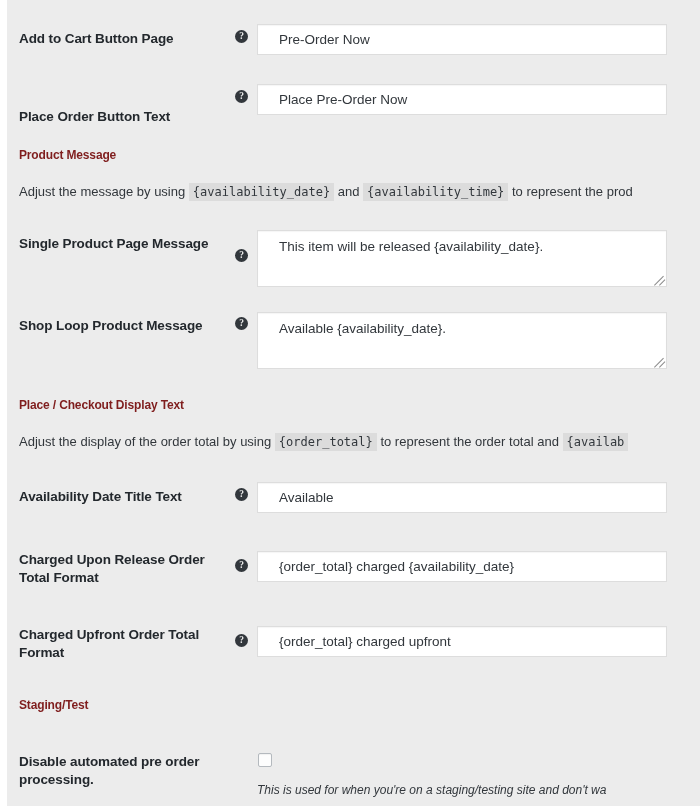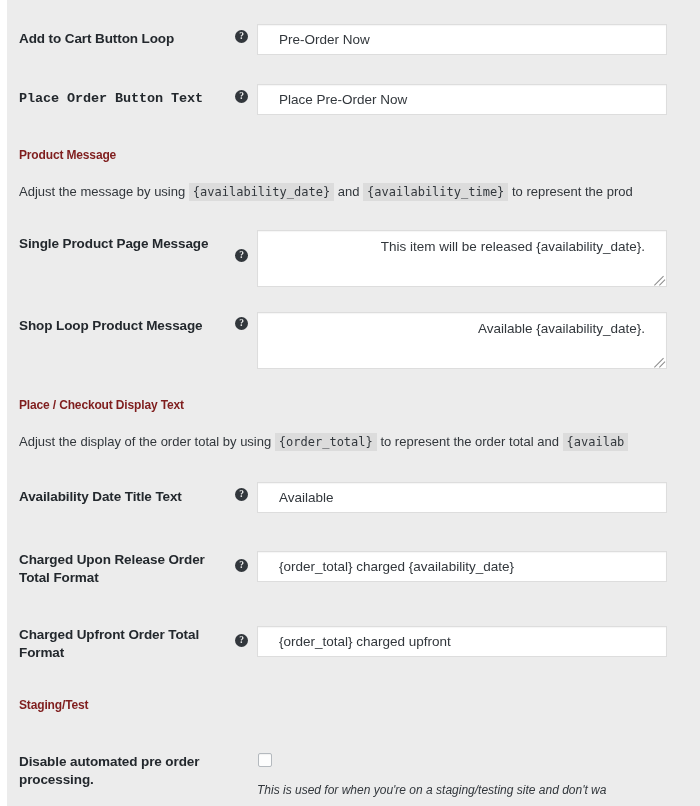--- a/index.html
+++ b/index.html
@@ -86,21 +86,20 @@
   .field.text {
     height: 31px;
     line-height: 19px;
   }
 
   .field.area {
     height: 57px;
     line-height: 19px;
     resize: none;
     overflow: hidden;
-    text-align: right;
   }
 
   
   .grip {
     position: absolute;
     width: 12px;
     height: 12px;
     pointer-events: none;
   }
   .grip::before,
@@ -174,27 +173,27 @@
     white-space: nowrap;
   }
 </style>
 </head>
 <body>
 
 <div id="page">
   <div class="panel">
 
     <div class="row" style="top:24px;">
-      <div class="label" style="top:6px;">Add to Cart Button Loop</div>
+      <div class="label" style="top:6px;">Add to Cart Button Page</div>
       <div class="help-icon" style="top:6px;">?</div>
       <input class="field text" type="text" style="top: 0px;" value="Pre-Order Now">
     </div>
 
     <div class="row" style="top:84px;">
-      <div class="label" style="top:6px;font-family:Liberation Mono, monospace;">Place Order Button Text</div>
+      <div class="label" style="top:24px;">Place Order Button Text</div>
       <div class="help-icon" style="top:6px;">?</div>
       <input class="field text" type="text" style="top: 0px;" value="Place Pre-Order Now">
     </div>
 
     <div class="section-title" style="top:148px;">Product Message</div>
 
     <div class="section-desc" style="top:182px;">
       <span>Adjust the message by using</span>
       <code class="tok">{availability_date}</code>
       <span>and</span>

